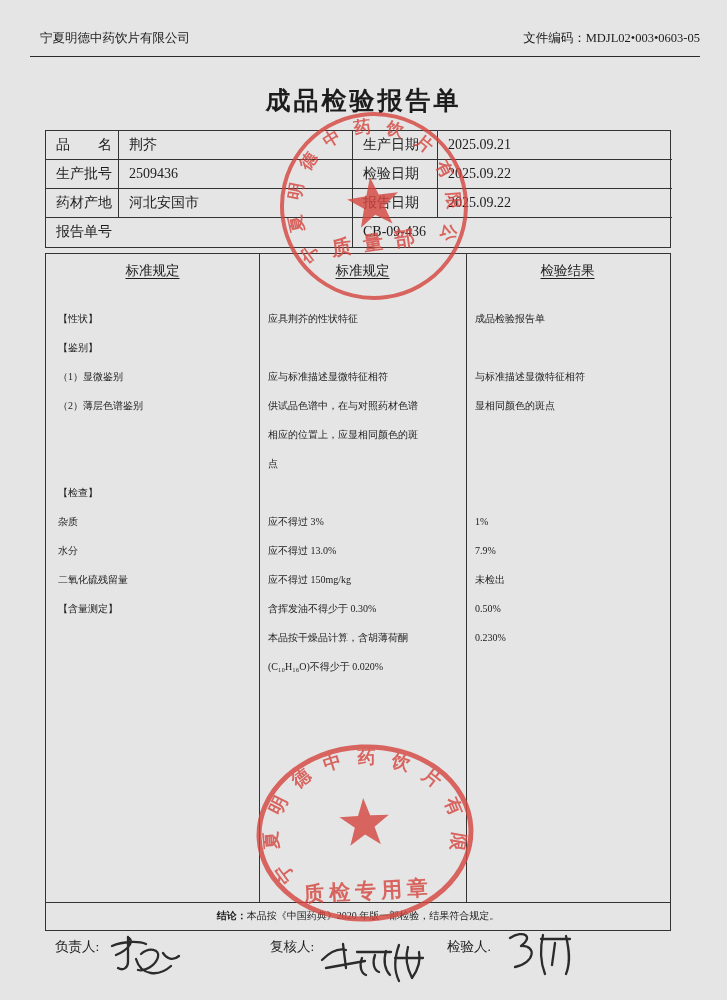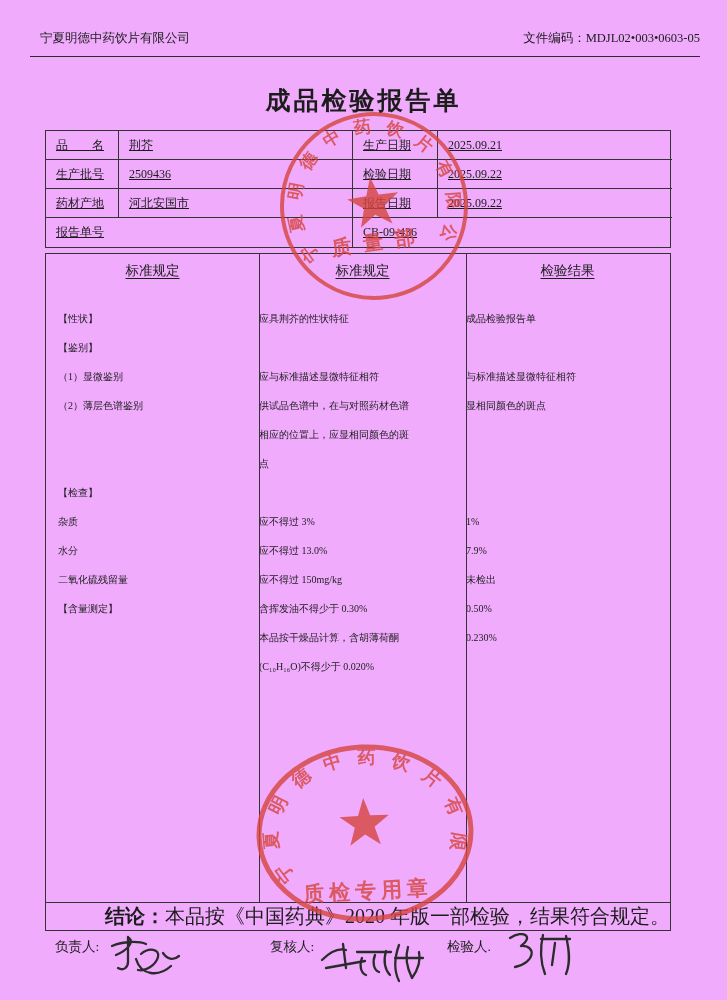--- a/index.html
+++ b/index.html
@@ -1,43 +1,43 @@
 <!DOCTYPE html>
 <html><head>
 <meta charset="utf-8">
 <style>
   html,body{margin:0;padding:0;background:#ffffff;}
   .page{
-    position:relative;width:727px;height:1000px;background:#f0abfc;
+    position:relative;width:727px;height:1000px;background:#e5e5e5;
     font-family:"Liberation Serif","DejaVu Serif",serif;color:#1c1c1c;overflow:hidden;
   }
   
   .hdr{position:absolute;left:40px;top:30px;width:660px;display:flex;justify-content:space-between;font-size:12.5px;}
   .hdr-rule{position:absolute;left:30px;top:56px;width:670px;border-top:1.6px solid #2b2b2b;}
   
   .title{position:absolute;left:0;top:84px;width:727px;text-align:center;font-size:25px;font-weight:bold;letter-spacing:3px;}
   
   .info-table{position:absolute;left:45px;top:130px;width:626px;border:1.5px solid #333;display:grid;
-    grid-template-columns:73px 234px 85px 234px;grid-auto-rows:29px;font-size:12px;box-sizing:border-box;text-decoration:underline;}
+    grid-template-columns:73px 234px 85px 234px;grid-auto-rows:29px;font-size:14px;box-sizing:border-box;}
   .info-table .cell{line-height:28px;padding-left:10px;overflow:hidden;white-space:nowrap;box-sizing:border-box;}
   .bb{border-bottom:1px solid #333;} .br{border-right:1px solid #333;}
   .span2l{grid-column:1/3;} .span2r{grid-column:3/5;}
   
   .insp-table{position:absolute;left:45px;top:253px;width:626px;height:650px;border:1.5px solid #333;box-sizing:border-box;}
   .vline{position:absolute;top:0;bottom:0;width:0;border-left:1px solid #333;}
   .vline.v1{left:213px;} .vline.v2{left:420px;}
   .insp-head{display:grid;grid-template-columns:213px 207px 203px;height:26px;align-items:center;text-align:center;font-size:13.5px;margin-top:4px;}
   .insp-head span{text-decoration:underline;text-underline-offset:3px;}
   .insp-body{margin-top:20px;}
   .insp-row{display:grid;grid-template-columns:213px 207px 203px;height:29px;line-height:29px;font-size:10px;}
   .insp-row .c1{padding-left:12px;white-space:nowrap;overflow:hidden;}
-  .insp-row .c2,.insp-row .c3{white-space:nowrap;overflow:hidden;}
+  .insp-row .c2,.insp-row .c3{padding-left:9px;white-space:nowrap;overflow:hidden;}
   
   .conclusion{position:absolute;left:45px;top:903px;width:626px;height:28px;border:1.5px solid #333;border-top:none;
-    box-sizing:border-box;text-align:right;line-height:26px;font-size:20px;}
+    box-sizing:border-box;text-align:center;line-height:26px;font-size:10px;}
   .conclusion b{font-weight:bold;}
   
   .sig-row{position:absolute;left:45px;top:938px;width:640px;height:60px;font-size:13.5px;}
   .sig-label{position:absolute;top:0;white-space:nowrap;}
   .sig-label.owner{left:10px;} .sig-label.reviewer{left:225px;text-align:center;} .sig-label.inspector{left:402px;}
   .sig-svg{position:absolute;}
   .sig-svg path{fill:none;stroke:#2b2b2b;stroke-width:2.3;stroke-linecap:round;stroke-linejoin:round;}
   .sig1{left:58px;top:-8px;} .sig2{left:270px;top:-6px;} .sig3{left:455px;top:-12px;}
   
   .stamp{position:absolute;opacity:0.8;}

